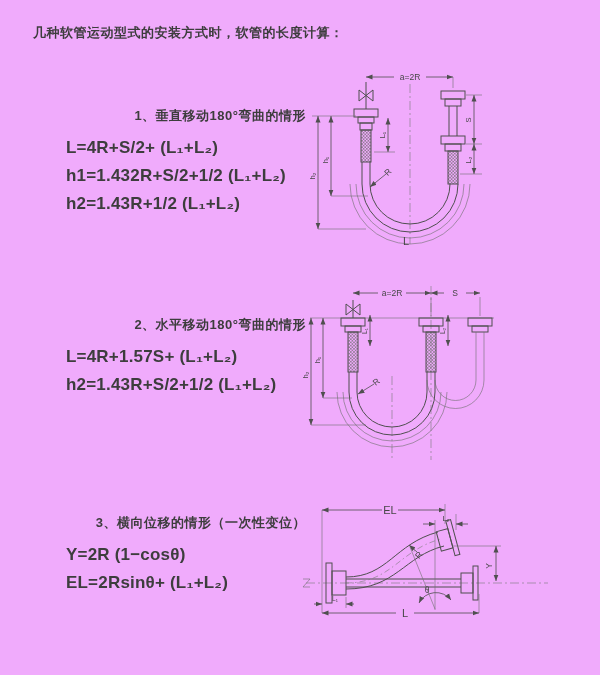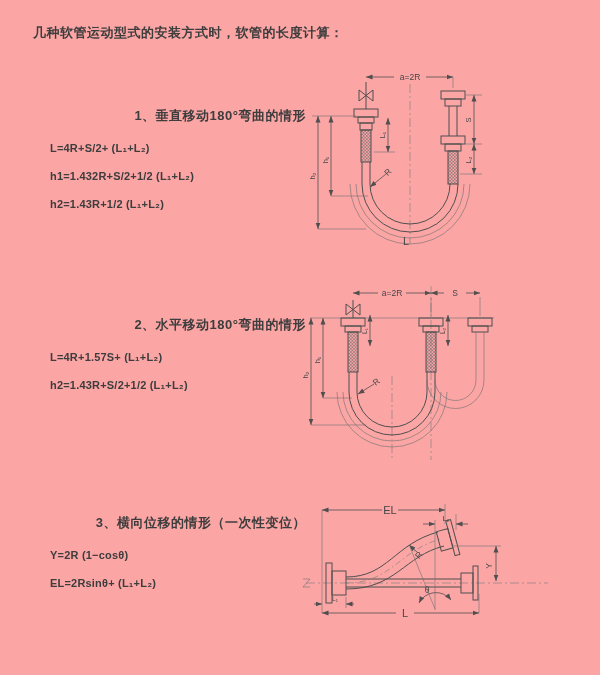--- a/index.html
+++ b/index.html
@@ -1,21 +1,21 @@
 <!DOCTYPE html>
 <html><head>
 <meta charset="utf-8">
 <style>
   html,body{margin:0;padding:0;background:#f6f6f4;}
-  .page{position:relative;width:600px;height:675px;background:#fca5a5;overflow:hidden;
+  .page{position:relative;width:600px;height:675px;background:#f0abfc;overflow:hidden;
         font-family:"Liberation Sans","DejaVu Sans",sans-serif;color:#3d3d3d;}
   .title{position:absolute;left:33px;top:24px;font-size:13px;font-weight:bold;letter-spacing:.5px;}
   .sec{position:absolute;left:46px;width:260px;}
   .sec .h{font-size:13px;font-weight:bold;letter-spacing:.5px;margin-bottom:9px;white-space:nowrap;text-align:right;}
-  .sec .f{font-size:11px;font-weight:bold;letter-spacing:.2px;margin-left:4px;line-height:28px;white-space:nowrap;}
+  .sec .f{font-size:17px;font-weight:bold;letter-spacing:.2px;margin-left:20px;line-height:28px;white-space:nowrap;}
   svg.diag{position:absolute;}
   svg .ln{stroke:#4f4f4f;stroke-width:1;fill:none;}
   svg .tn{stroke:#6e6e6e;stroke-width:.6;fill:none;}
   svg .dim{stroke:#4f4f4f;stroke-width:.8;fill:none;}
   svg .cl{stroke:#7a7a7a;stroke-width:.6;fill:none;stroke-dasharray:9 3 2 3;}
   svg .cs{stroke:#7a7a7a;stroke-width:.6;fill:none;stroke-dasharray:6 3 1.5 3;}
   svg text{fill:#464646;font-family:"Liberation Sans","DejaVu Sans",sans-serif;}
   svg .t6{font-size:6.5px;} svg .t7{font-size:7.5px;} svg .t8{font-size:8.5px;} svg .t10{font-size:11px;}
 </style>
 </head>

